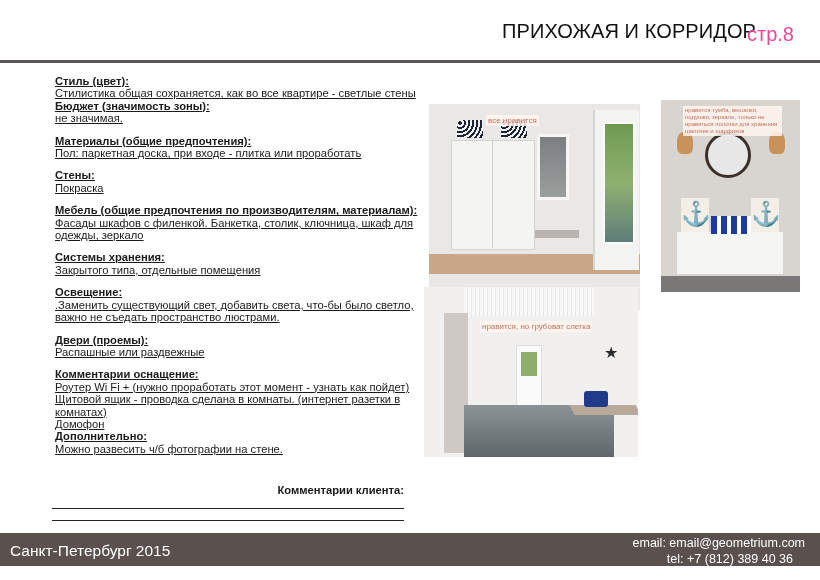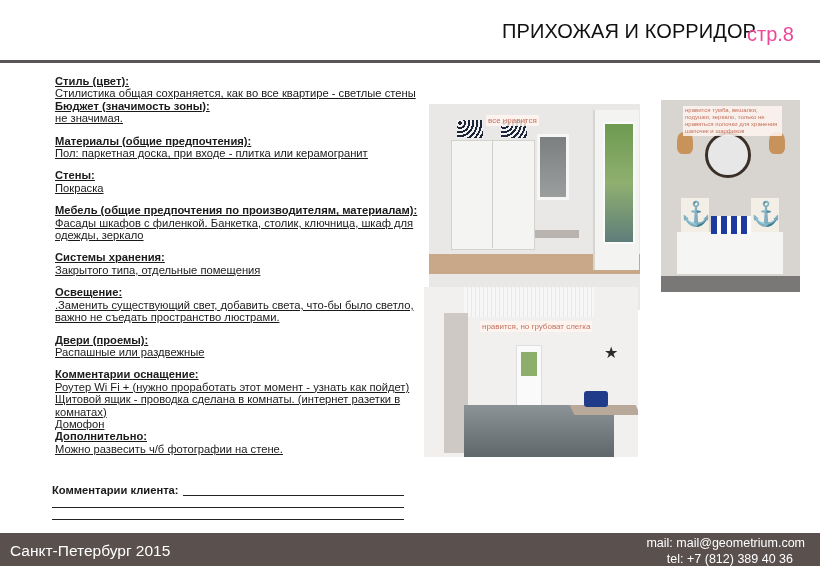--- a/index.html
+++ b/index.html
@@ -20,21 +20,21 @@
   .content {
     position: absolute; top: 75px; left: 55px; width: 370px; font-size: 11.2px; line-height: 12.4px; text-decoration: underline;
   }
   .sec { margin: 0; }
   .sec.gap { margin-top: 10px; }
   .h { font-weight: bold; }
   .u { text-decoration: underline; }
   .comments {
     position: absolute; top: 484px; left: 52px; width: 352px; font-size: 11.2px; font-weight: bold;
   }
-  .comments .row1 { display: flex; align-items: flex-end; }
+  .comments .row1 { display: flex; align-items: flex-end; flex-direction: column; }
   .comments .row1 .line { flex: 1; border-bottom: 1.4px solid #222; margin-left: 4px; height: 10px; }
   .comments .line-full { border-bottom: 1.4px solid #222; height: 11px; margin-top: 0px; }
   .footer {
     position: absolute; top: 533px; left: 0; width: 820px; height: 33px; background: #5a514f;
   }
   .city { position: absolute; left: 10px; top: 9px; color: #fff; font-size: 15.5px; }
   .contacts { position: absolute; right: 15px; top: 2px; color: #fff; font-size: 12.5px; text-align: right; line-height: 16px; }
   .contacts .tel { padding-right: 12px; }
   .photo { position: absolute; overflow: hidden; }
   .photo .note {
@@ -81,21 +81,21 @@
   <div class="sec">
     <div class="h">Стиль (цвет):</div>
     <div>Стилистика общая сохраняется, как во все квартире - светлые стены</div>
   </div>
   <div class="sec">
     <div class="h">Бюджет (значимость зоны):</div>
     <div>не значимая.</div>
   </div>
   <div class="sec gap">
     <div class="h">Материалы (общие предпочтения):</div>
-    <div class="u">Пол: паркетная доска, при входе - плитка или керамогранит</div>
+    <div class="u">Пол: паркетная доска, при входе - плитка или проработать</div>
   </div>
   <div class="sec gap">
     <div class="h u">Стены:</div>
     <div>Покраска</div>
   </div>
   <div class="sec gap">
     <div class="h">Мебель (общие предпочтения по производителям, материалам):</div>
     <div>Фасады шкафов с филенкой. Банкетка, столик, ключница, шкаф для одежды, зеркало</div>
   </div>
   <div class="sec gap">
@@ -169,16 +169,16 @@
   <div class="floor"></div>
   <div class="bench"></div>
   <div class="pillow"></div>
   <div class="star">★</div>
   <div class="note" style="left:56px; top:34px;">нравится, но грубоват слегка</div>
 </div>
 
 <div class="footer">
   <div class="city">Санкт-Петербург 2015</div>
   <div class="contacts">
-    <div>mail: mail@geometrium.com</div>
+    <div>email: email@geometrium.com</div>
     <div class="tel">tel:  +7 (812) 389 40 36</div>
   </div>
 </div>
 
 </body></html>

